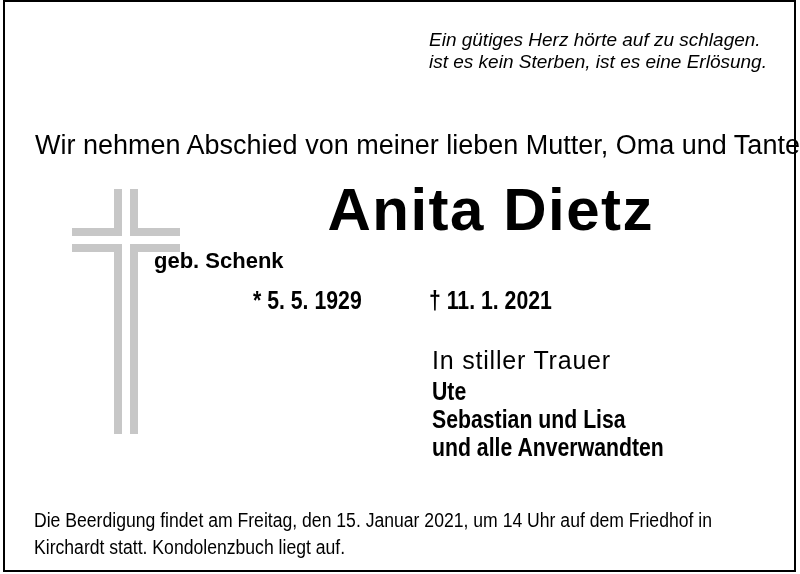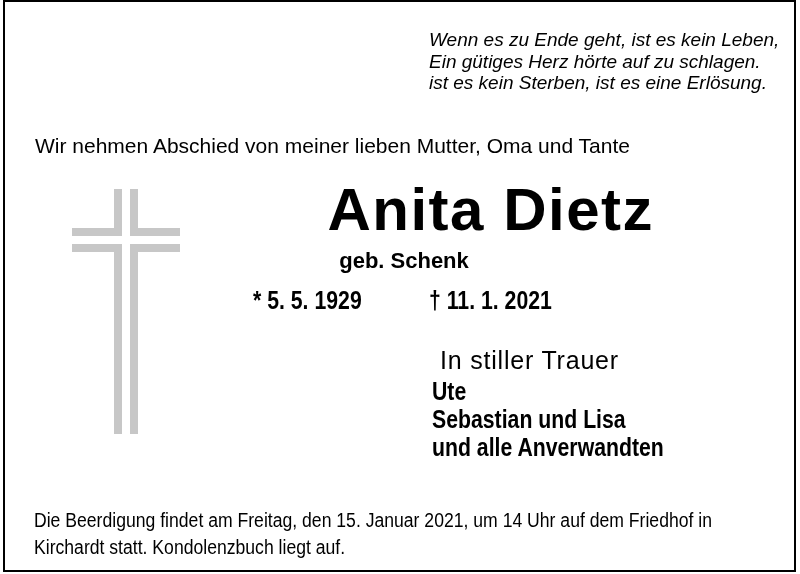--- a/index.html
+++ b/index.html
@@ -12,59 +12,58 @@
   .frame{
     position:absolute;left:3px;top:0;right:4px;bottom:2px;
     border:2px solid #000000;pointer-events:none;
   }
   .quote{
     left:429px;top:29px;
     font-size:19px;line-height:21.5px;font-style:italic;
   }
   .intro{
     left:35px;top:133px;
-    font-size:21px;line-height:25px;
+    font-size:27px;line-height:25px;
   }
   .cross-wrap{left:72px;top:189px;width:108px;height:245px;}
   .name{
     left:154px;top:180px;width:500px;text-align:right;
     font-size:60px;line-height:60px;font-weight:bold;letter-spacing:1.5px;
   }
   .maiden{
-    left:154px;top:249px;width:500px;text-align:center;
+    left:154px;top:249px;width:500px;text-align:left;
     font-size:22px;line-height:24px;font-weight:bold;
   }
   .date{
     top:287px;font-size:25px;line-height:27px;font-weight:bold;
     transform:scaleX(0.85);transform-origin:left top;
   }
   .birth{left:253px;}
   .death{left:429px;}
   .trauer-heading{
     left:432px;top:347px;
-    font-size:25px;line-height:27px;letter-spacing:0.8px;margin-left:8px;
+    font-size:25px;line-height:27px;letter-spacing:0.8px;
   }
   .mourners{
     left:432px;top:377px;
     font-size:25px;line-height:28px;font-weight:bold;
     transform:scaleX(0.85);transform-origin:left top;
   }
   .funeral{
     left:34px;top:507px;
     font-size:20px;line-height:27px;
     transform:scaleX(0.88);transform-origin:left top;
   }
 </style>
 </head>
 <body>
 
 <div class="frame"></div>
 
 <div class="abs quote">
-  <div>Wenn es zu Ende geht, ist es kein Leben,</div>
   <div>Ein gütiges Herz hörte auf zu schlagen.</div>
   <div>ist es kein Sterben, ist es eine Erlösung.</div>
 </div>
 
 <div class="abs intro">Wir nehmen Abschied von meiner lieben Mutter, Oma und Tante</div>
 
 <div class="abs cross-wrap">
   <svg width="108" height="245" viewBox="0 0 108 245" xmlns="http://www.w3.org/2000/svg" aria-hidden="true">
     <g fill="#c7c7c7">
 

